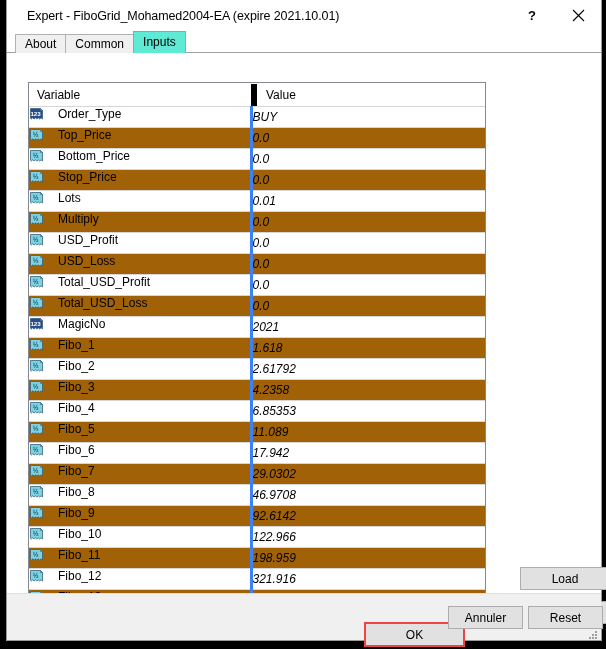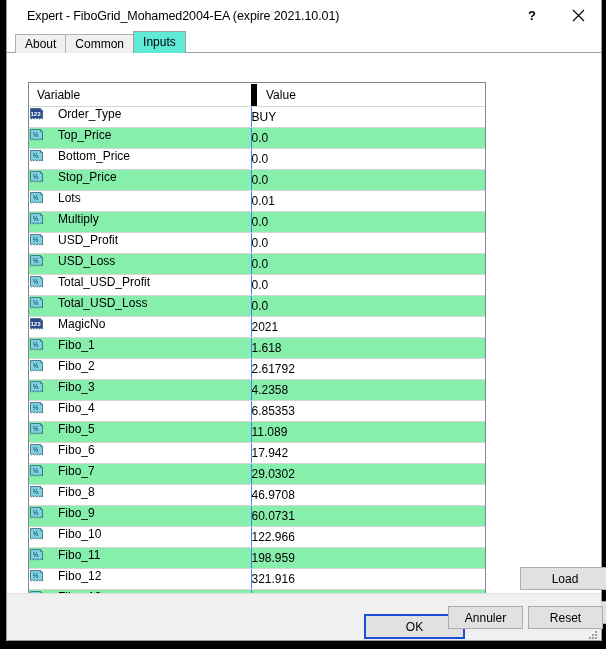--- a/index.html
+++ b/index.html
@@ -135,32 +135,32 @@
   #grid thead th .hcell {
     padding-left: 8px;
     line-height: 22px;
     height: 22px;
     box-sizing: border-box;
   }
   #grid thead th.h-val .hcell { border-left: 6px solid #000000; padding-left: 9px; }
 
   #grid tbody tr { height: 20px; }
   #grid tbody tr.odd  { background: #ffffff; }
-  #grid tbody tr.even { background: #86efac; }
+  #grid tbody tr.even { background: #a16207; }
 
   #grid tbody td {
     padding: 0;
     height: 20px;
     border-bottom: 1px solid #d6d6d6;
     vertical-align: middle;
     overflow: hidden;
     white-space: nowrap;
   }
   td.cell-var { padding-left: 4px; }
-  td.cell-val { border-left: 1px solid #3b82f6; padding-left: 9px; }
+  td.cell-val { border-left: 3px solid #3b82f6; padding-left: 9px; font-style: italic; }
 
   .varline { display: flex; height: 20px; gap: 9px; }
   .varname { padding-left: 5px; }
 
   
   .tyicon {
     width: 15px;
     height: 15px;
     flex: 0 0 15px;
     position: relative;
@@ -201,22 +201,22 @@
   .bbtn {
     position: absolute;
     top: 12px;
     height: 23px;
     width: 75px;
   }
   #ok-btn {
     left: 357px;
     width: 101px;
     height: 25px;
-    top: 20px;
-    border: 2px solid #1d4ed8;
+    top: 28px;
+    border: 2px solid #ef4444;
     background: #e1e1e1;
   }
   #cancel-btn { left: 441px; width: 75px; }
   #reset-btn  { left: 521px; width: 75px; }
 
   #resize-grip {
     position: absolute;
     right: 2px;
     bottom: 1px;
     width: 12px;
@@ -561,21 +561,21 @@
                   <span class="tyicon">
                     <svg width="15" height="15" viewBox="0 0 15 15">
                       <path d="M1.5 1.5 H11.5 L13.5 3.5 V12 L12.1 10.8 L10.7 12 L9.3 10.8 L7.9 12 L6.5 10.8 L5.1 12 L3.7 10.8 L2.3 12 L1.5 11.3 Z" fill="#7fd3e0" stroke="#35617d" stroke-width="0.8"></path>
                       <path d="M11.5 1.5 L13.5 3.5 H11.5 Z" fill="#e8f4f8" stroke="#35617d" stroke-width="0.7"></path>
                       <text x="6.6" y="8.6" font-family="Liberation Sans, sans-serif" font-size="7" font-weight="bold" fill="#14506a" text-anchor="middle">½</text>
                     </svg>
                   </span>
                   <span class="varname">Fibo_9</span>
                 </div>
               </td>
-              <td class="cell-val">60.0731</td>
+              <td class="cell-val">92.6142</td>
             </tr>
             <tr class="odd">
               <td class="cell-var">
                 <div class="varline">
                   <span class="tyicon">
                     <svg width="15" height="15" viewBox="0 0 15 15">
                       <path d="M1.5 1.5 H11.5 L13.5 3.5 V12 L12.1 10.8 L10.7 12 L9.3 10.8 L7.9 12 L6.5 10.8 L5.1 12 L3.7 10.8 L2.3 12 L1.5 11.3 Z" fill="#7fd3e0" stroke="#35617d" stroke-width="0.8"></path>
                       <path d="M11.5 1.5 L13.5 3.5 H11.5 Z" fill="#e8f4f8" stroke="#35617d" stroke-width="0.7"></path>
                       <text x="6.6" y="8.6" font-family="Liberation Sans, sans-serif" font-size="7" font-weight="bold" fill="#14506a" text-anchor="middle">½</text>
                     </svg>

